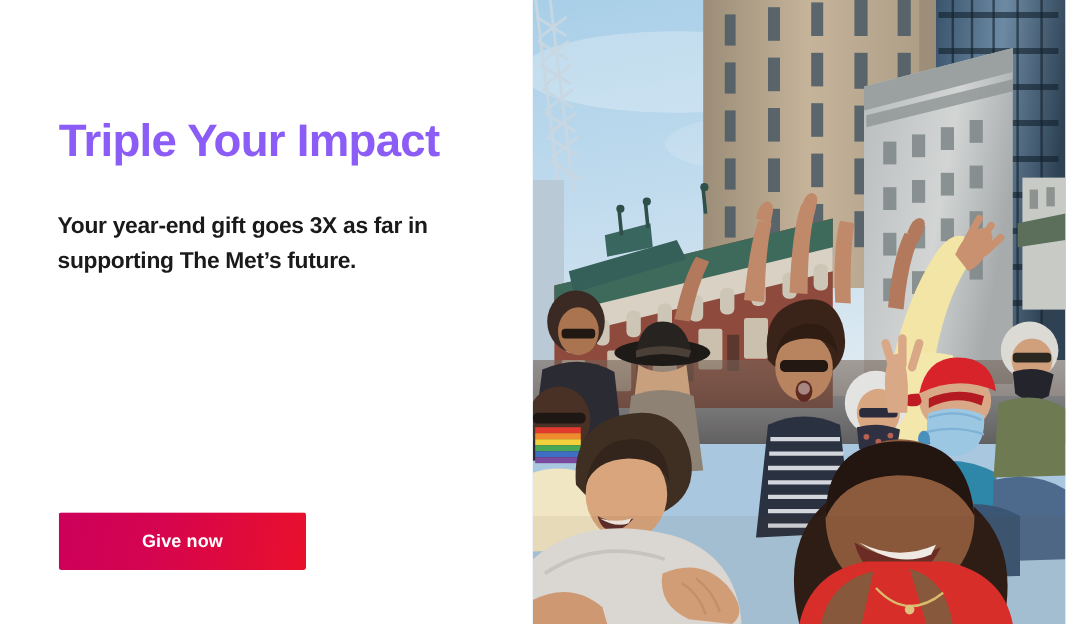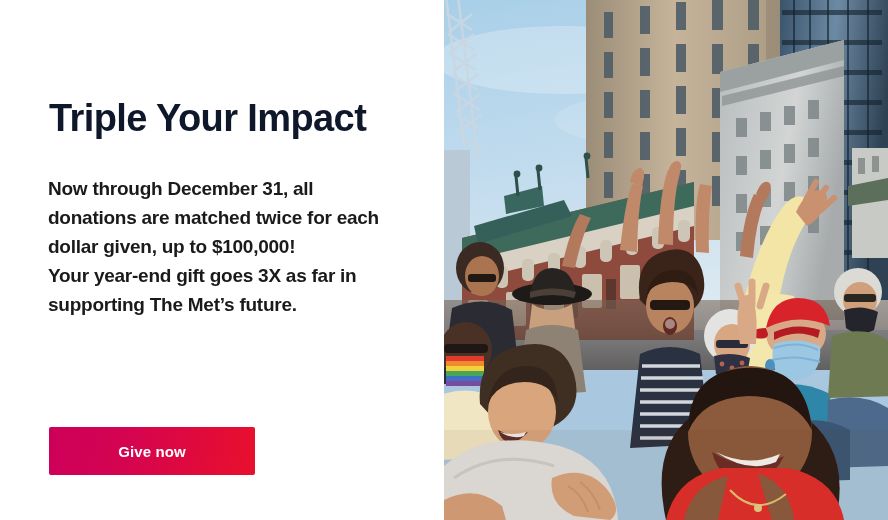--- a/index.html
+++ b/index.html
@@ -30,21 +30,21 @@
   }
 
   .headline {
     position: absolute;
     left: 49px;
     top: 96px;
     font-size: 38px;
     line-height: 44px;
     font-weight: 700;
     letter-spacing: -0.6px;
-    color: #0f172a;
+    color: #8b5cf6;
     white-space: nowrap;
   }
 
   .body-copy {
     position: absolute;
     left: 48px;
     top: 174px;
     width: 340px;
   }
 
@@ -103,21 +103,20 @@
 </head>
 <body>
 
 <div class="promo-banner">
 
   <div class="content-pane">
 
     <h1 class="headline">Triple Your Impact</h1>
 
     <div class="body-copy">
-      <p class="body-paragraph">Now through December 31, all donations are matched twice for each dollar given, up to $100,000!</p>
       <p class="body-paragraph">Your year-end gift goes 3X as far in supporting The Met’s future.</p>
     </div>
 
     <button class="cta-button">Give now</button>
 
   </div>
 
   <div class="image-pane">
     <svg class="crowd-photo" viewBox="0 0 444 520" preserveAspectRatio="xMidYMid slice">
       <defs>

